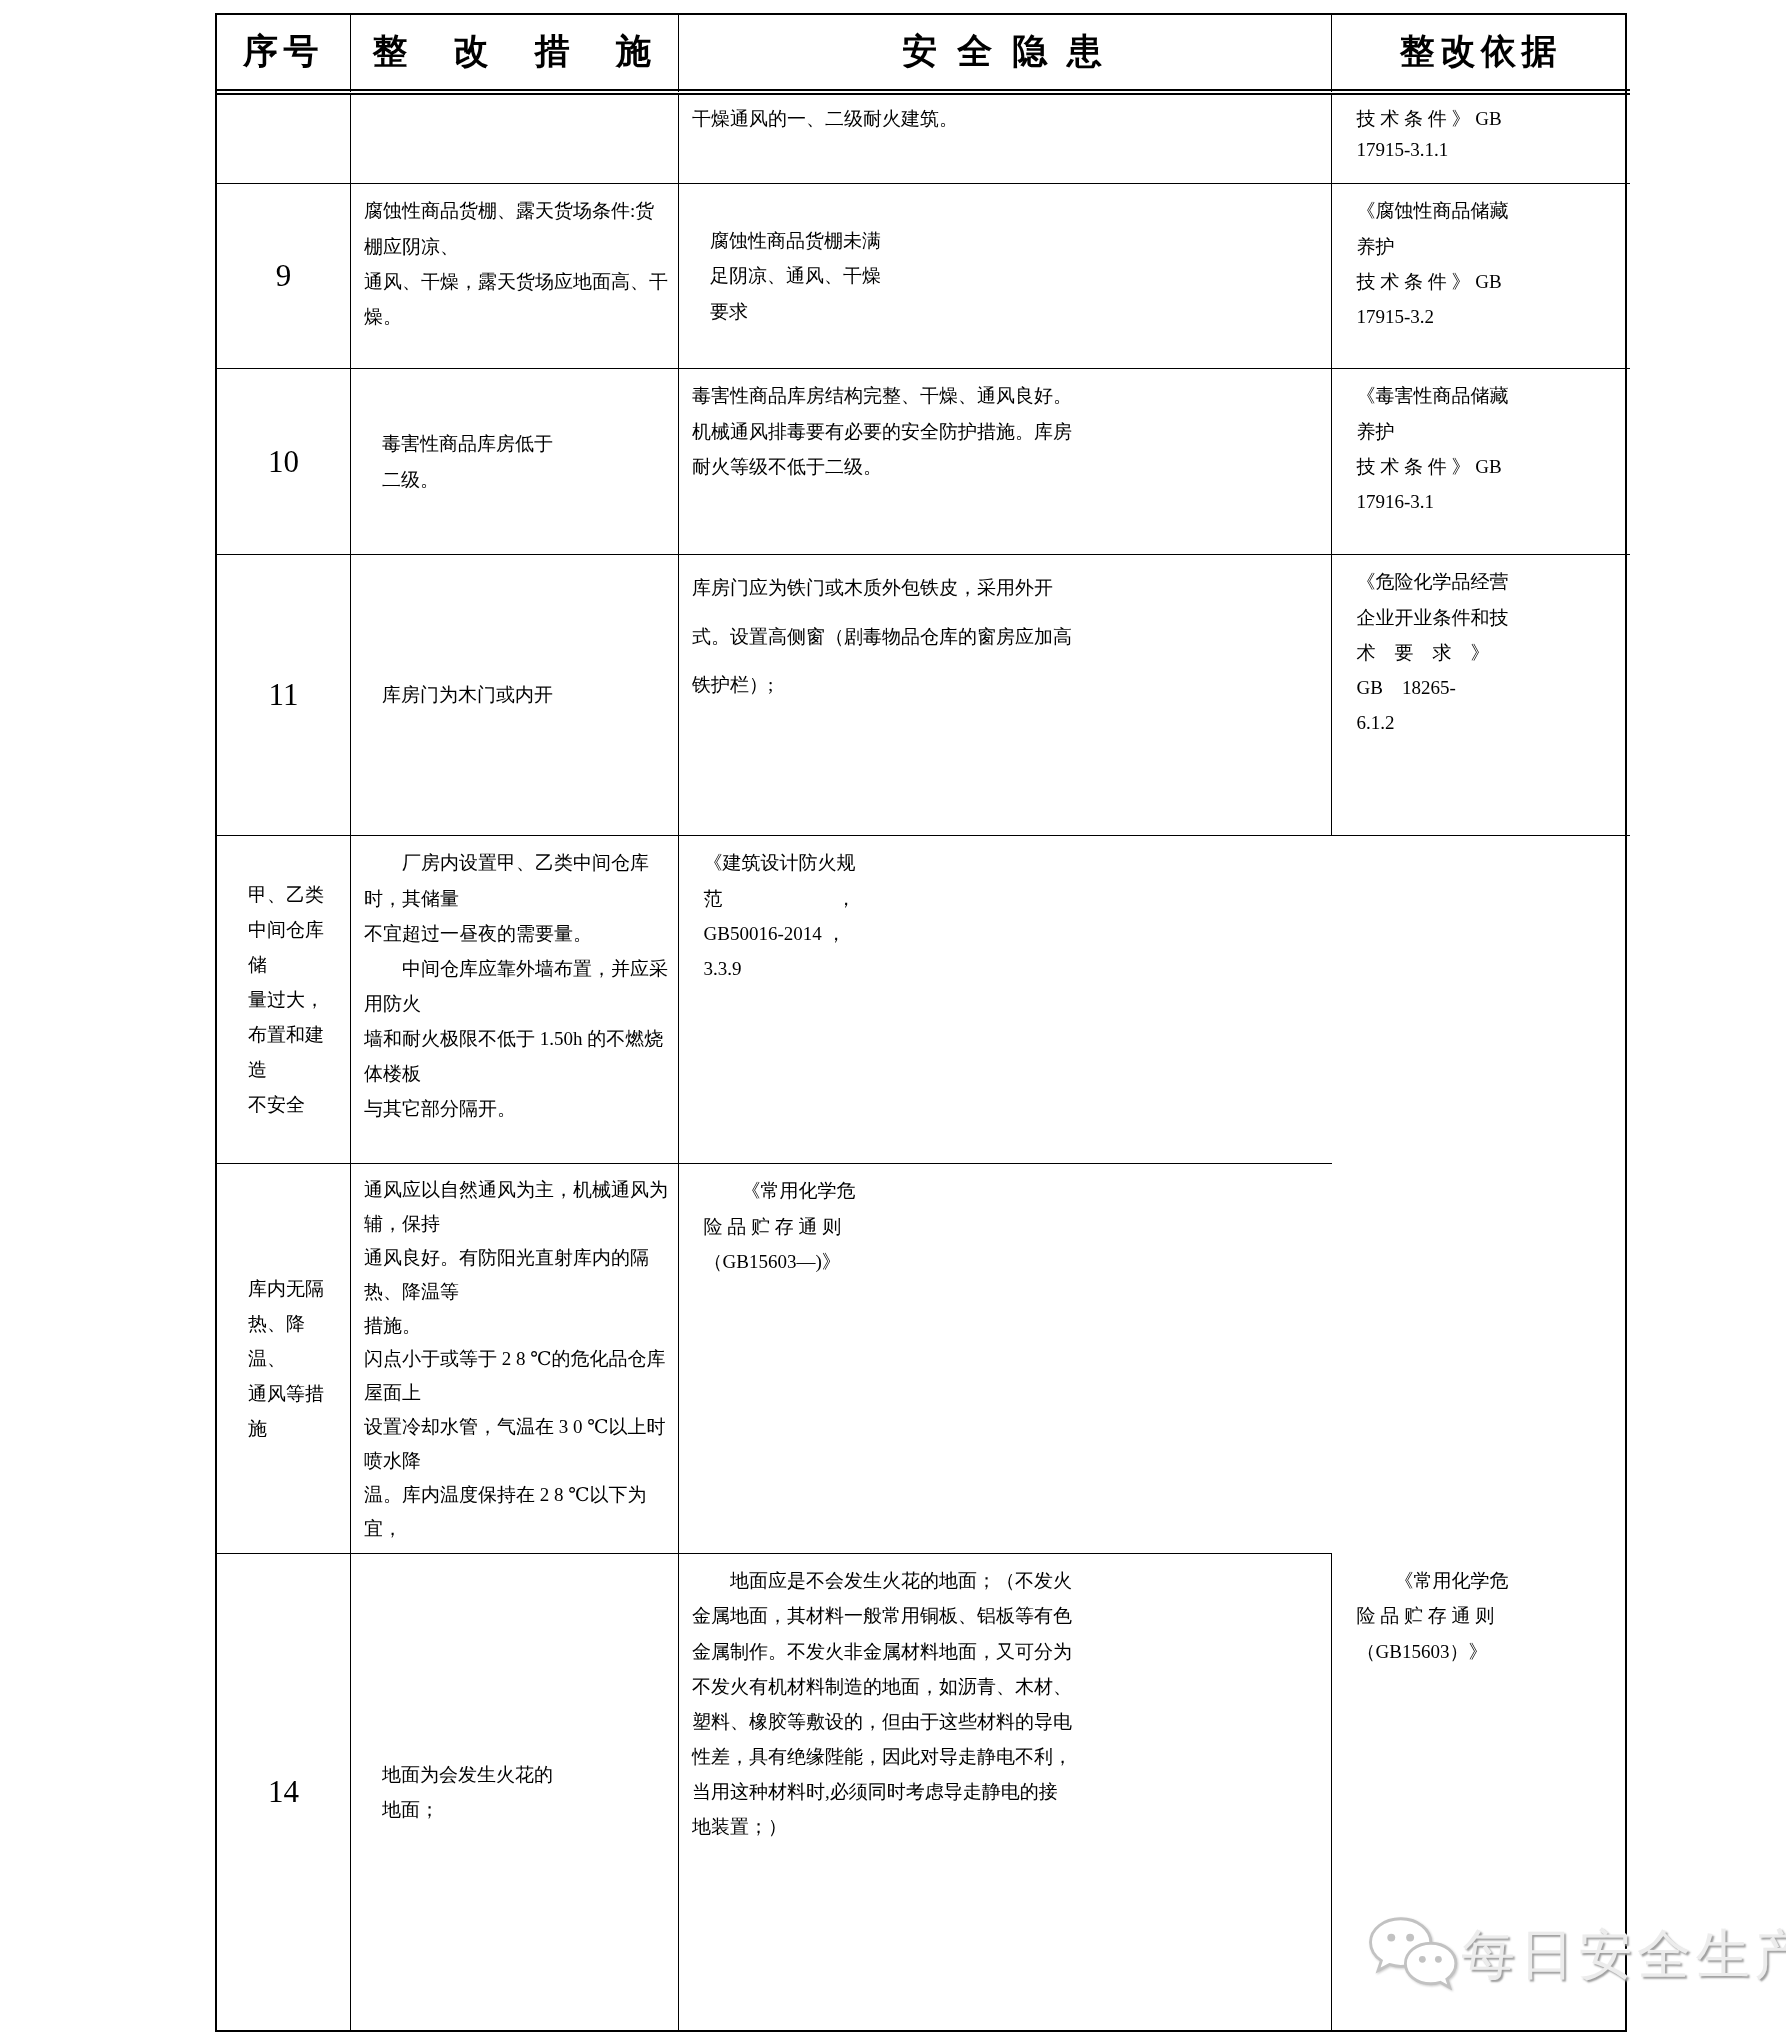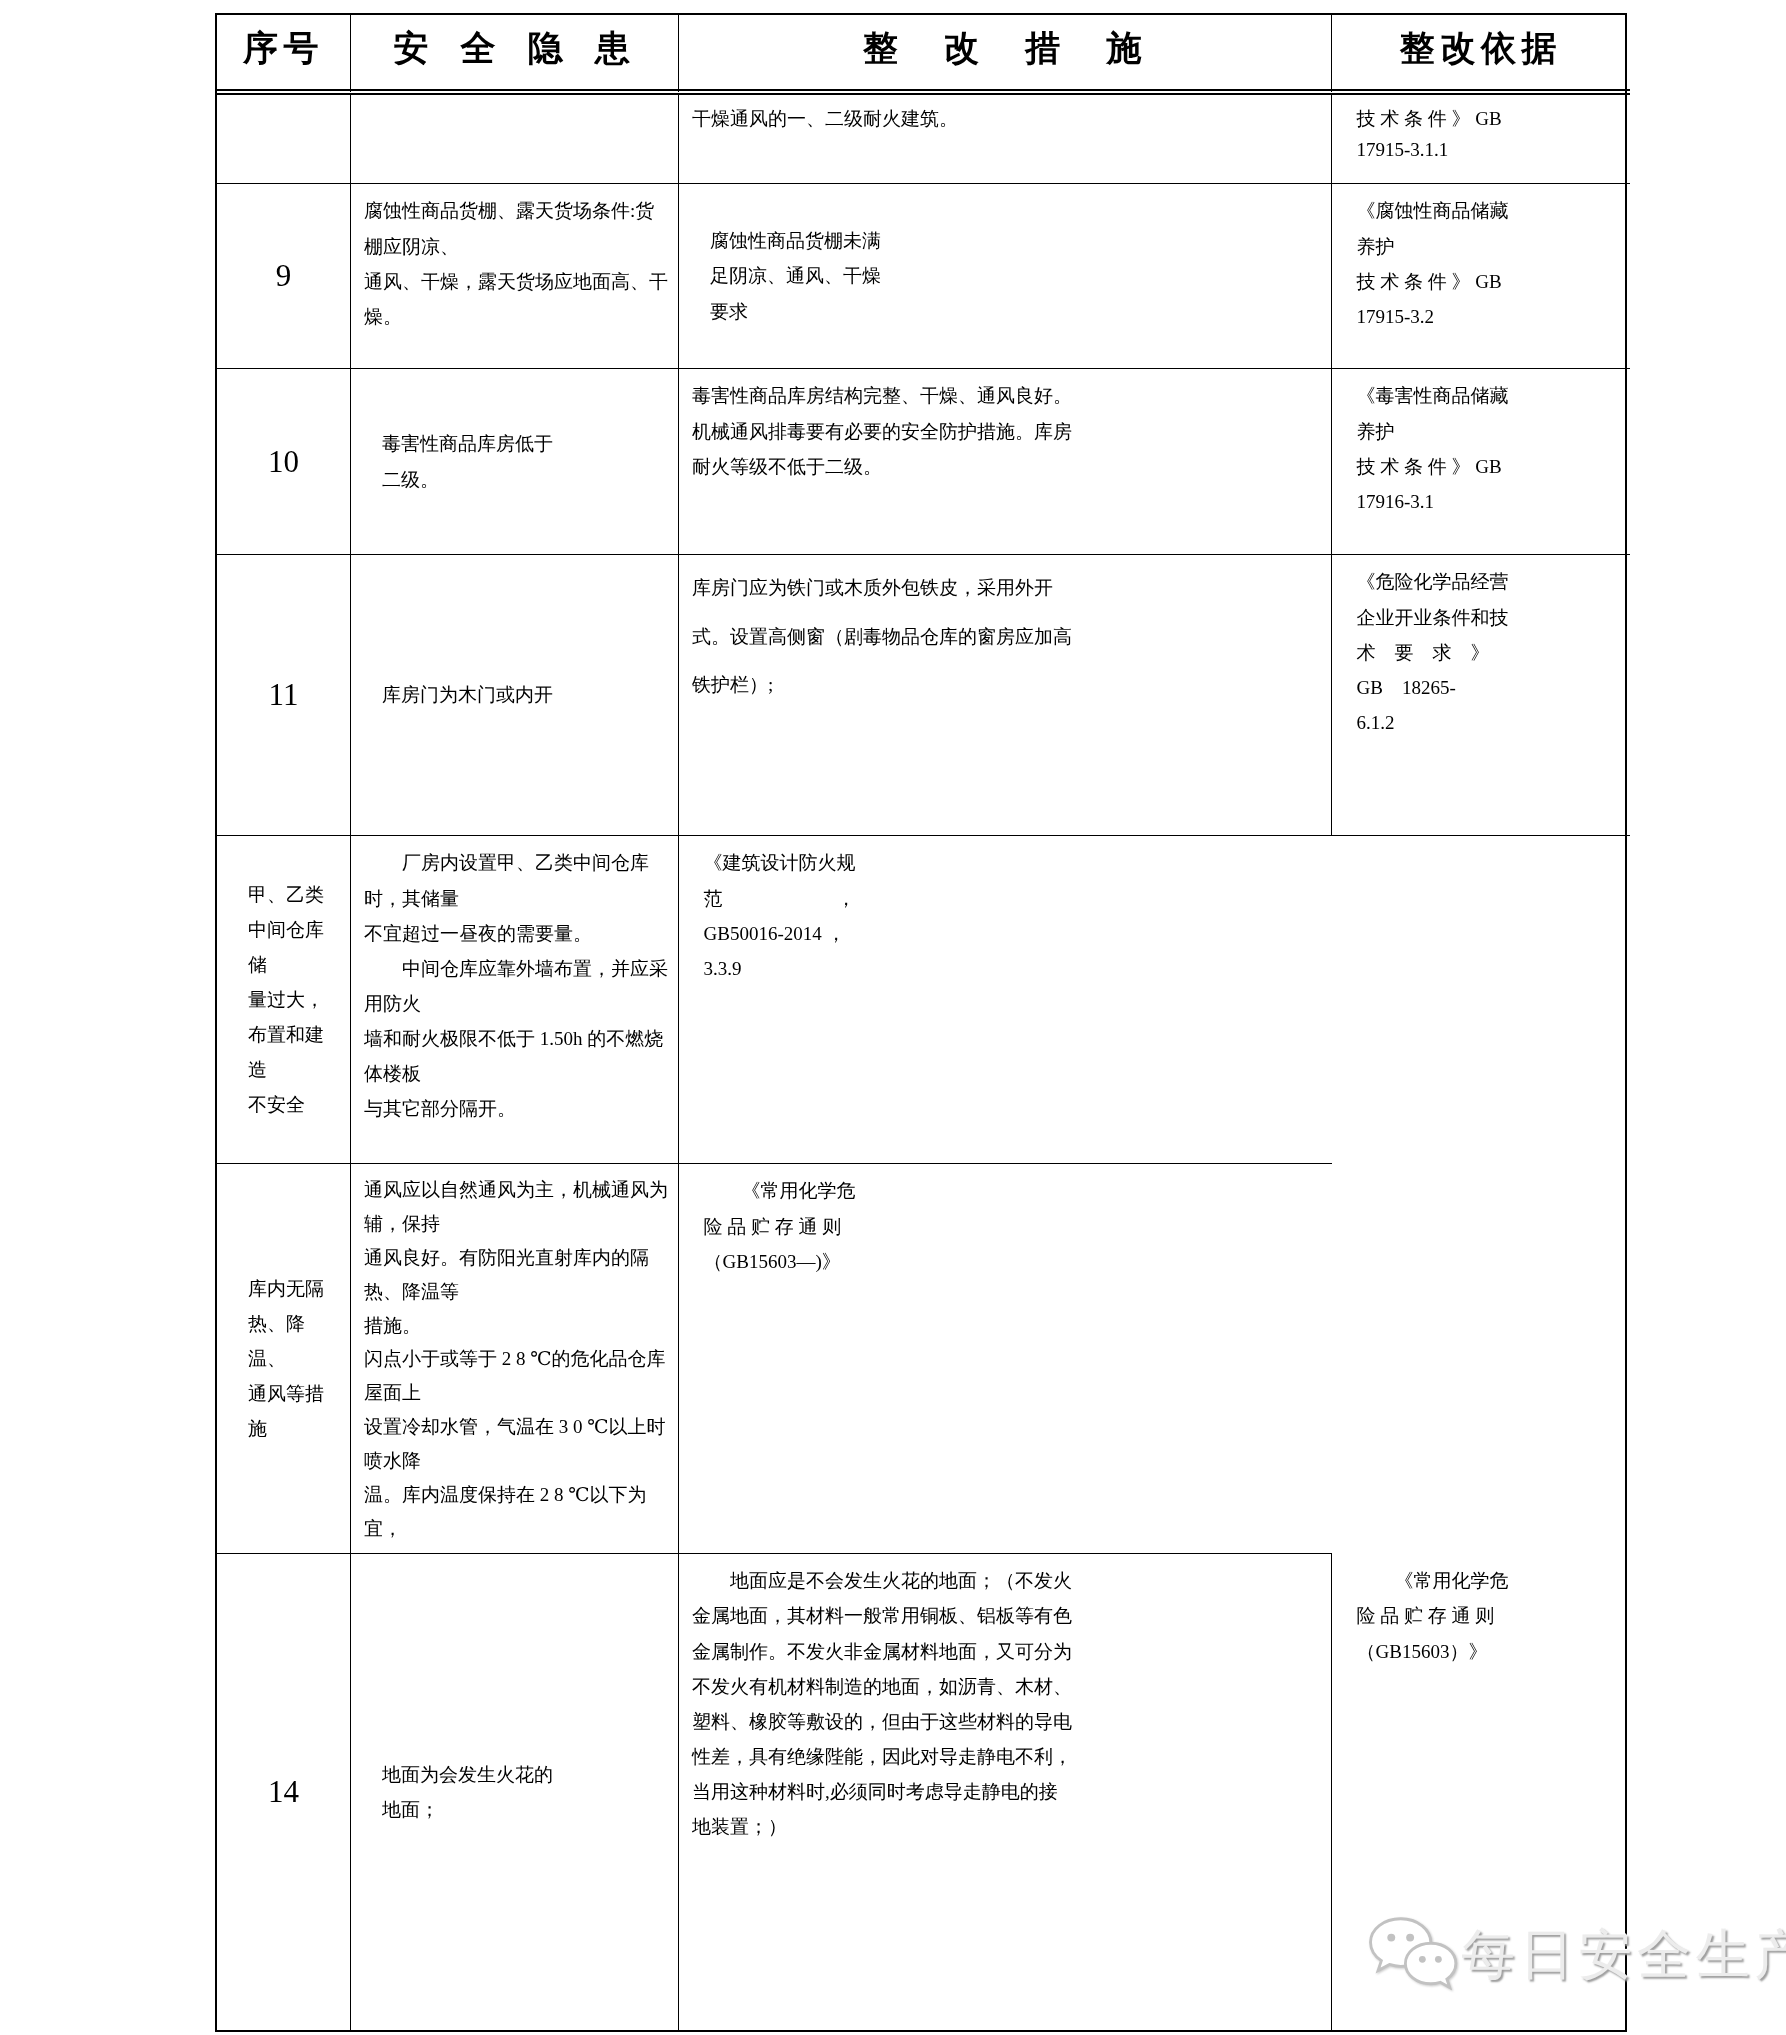--- a/index.html
+++ b/index.html
@@ -35,21 +35,20 @@
   .cell:last-child{border-right:none;}
   .trow:last-child .cell{border-bottom:none;}
   
   .hrow .cell{
     display:flex;align-items:center;justify-content:center;
     font-weight:bold;font-size:35px;
     letter-spacing:5.6px;
     border-bottom:6.6px double #000;
     min-height:80px;
     line-height:1.3;
-    font-family:Liberation Mono, monospace;
   }
   
   .c-no{
     display:flex;align-items:center;justify-content:center;
     font-size:31px;
   }
   .c-hazard{
     display:flex;align-items:center;
     padding:5.6px 7.5px 5.6px 31px;
   }
@@ -89,22 +88,22 @@
 </style>
 </head>
 <body>
 
 <div class="canvas">
 
   <div class="doc-table">
 
     <div class="trow hrow">
       <div class="cell">序号</div>
+      <div class="cell">整　改　措　施</div>
       <div class="cell">安 全 隐 患</div>
-      <div class="cell">整　改　措　施</div>
       <div class="cell">整改依据</div>
     </div>
 
     <div class="trow r-cont">
       <div class="cell c-no"></div>
       <div class="cell c-hazard"></div>
       <div class="cell c-measure">干燥通风的一、二级耐火建筑。</div>
       <div class="cell c-basis">技 术 条 件 》 GB
 17915-3.1.1</div>
     </div>

